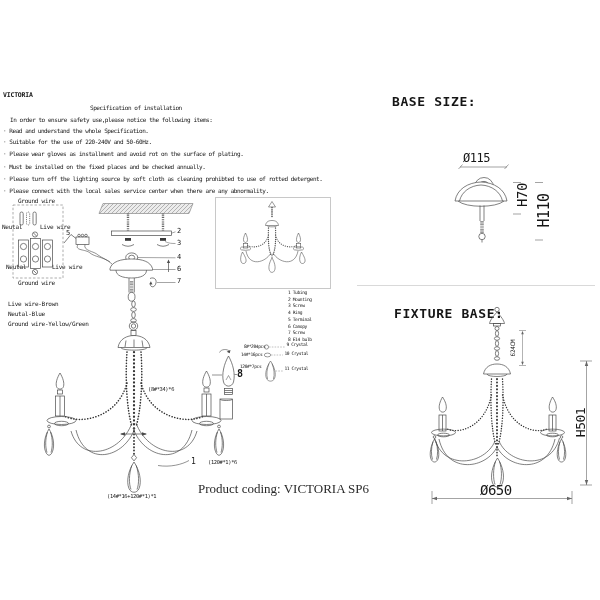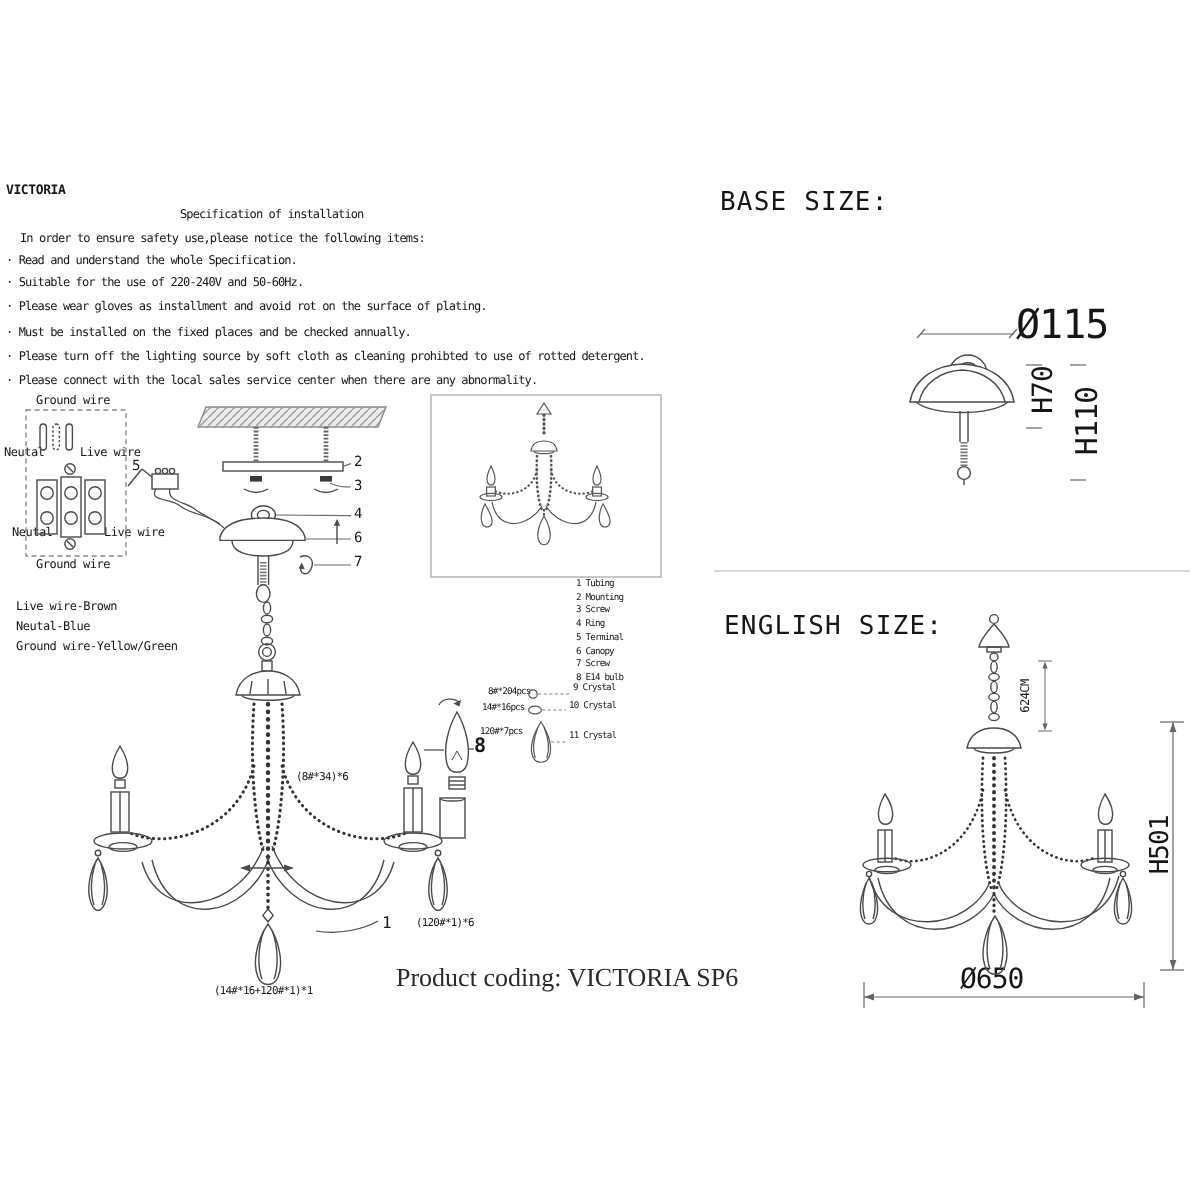--- a/index.html
+++ b/index.html
@@ -8,22 +8,22 @@
          font-family:"DejaVu Sans Mono", monospace; color:#161616; }
   .tx  { position:absolute; white-space:nowrap; line-height:1; color:#161616; }
   .f6  { font-size:6px;  letter-spacing:-0.45px; }
   .f6w { font-size:6px;  letter-spacing:-0.25px; }
   .f65b{ font-size:6.5px; font-weight:bold; letter-spacing:-0.2px; }
   .f55 { font-size:5.4px; letter-spacing:-0.35px; }
   .f45 { font-size:4.6px; letter-spacing:-0.4px; }
   .n7  { font-size:7px; }
   .n8  { font-size:8px; }
   .n10 { font-size:10px; font-weight:bold; }
-  .head{ font-size:13px; font-weight:normal; letter-spacing:0.6px; }
-  .dim16{ font-size:20px; letter-spacing:-0.5px;margin-left:45px; }
+  .head{ font-size:13px; font-weight:bold; letter-spacing:0.6px;margin-left:32px; }
+  .dim16{ font-size:12px; letter-spacing:-0.5px; }
   .dim15{ font-size:15px; letter-spacing:-0.5px; }
   .dim14{ font-size:14px; letter-spacing:-0.5px; }
   .dim13{ font-size:13px; letter-spacing:-0.5px; }
   .rot { transform:rotate(-90deg); transform-origin:center; }
   .coding { font-family:Liberation Serif, serif; font-size:13px; color:#2a2a2a; }
   .sep { position:absolute; background:#d9d9d9; height:1px; }
   .inset-box { position:absolute; border:1px solid #c8c8c8; background:#fff; }
   svg { position:absolute; overflow:visible; }
 </style>
 </head>
@@ -71,21 +71,21 @@
 <span class="tx f45" style="left:241px;top:352.5px">14#*16pcs</span>
 <span class="tx f45" style="left:240px;top:365px">120#*7pcs</span>
 
 <span class="tx f55" style="left:148px;top:387px">(8#*34)*6</span>
 <span class="tx n8" style="left:191px;top:458px">1</span>
 <span class="tx f55" style="left:208px;top:459.5px">(120#*1)*6</span>
 <span class="tx f55" style="left:107px;top:494px">(14#*16+120#*1)*1</span>
 <span class="tx n10" style="left:237px;top:369px">8</span>
 
 <span class="tx head" style="left:360px;top:95px">BASE SIZE:</span>
-<span class="tx head" style="left:362px;top:307px">ENGLISH SIZE:</span>
+<span class="tx head" style="left:362px;top:307px">FIXTURE BASE:</span>
 <span class="tx dim16" style="left:463px;top:152px">Ø115</span>
 <span class="tx dim14 rot" style="left:510px;top:187.5px">H70</span>
 <span class="tx dim15 rot" style="left:526.5px;top:203px">H110</span>
 <span class="tx f6w rot" style="left:504.5px;top:344.5px">624CM</span>
 <span class="tx dim13 rot" style="left:566px;top:415.5px">H501</span>
 <span class="tx dim14" style="left:480px;top:483px">Ø650</span>
 <span class="tx coding" style="left:198px;top:482px">Product coding: VICTORIA SP6</span>
 
 <div class="sep" style="left:357px;top:285px;width:238px"></div>
 <div class="inset-box" style="left:215px;top:197px;width:116px;height:92px"></div>

